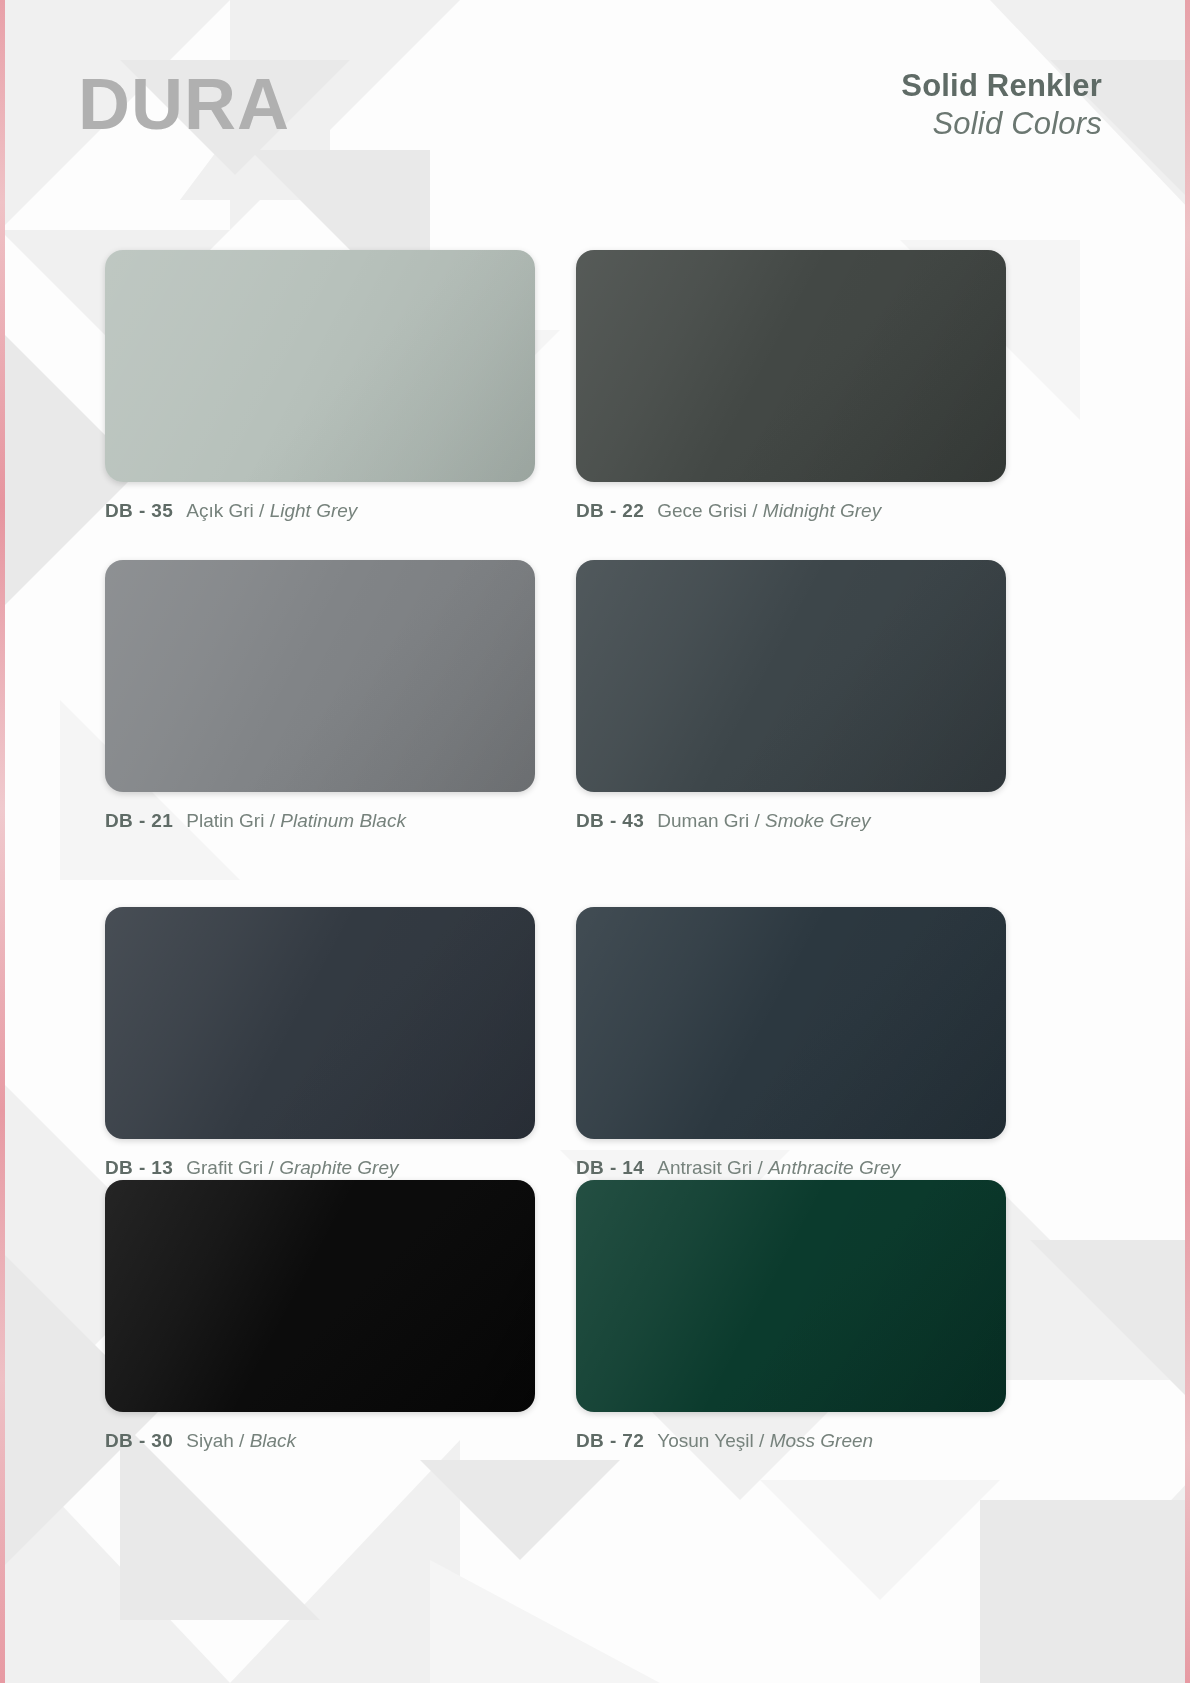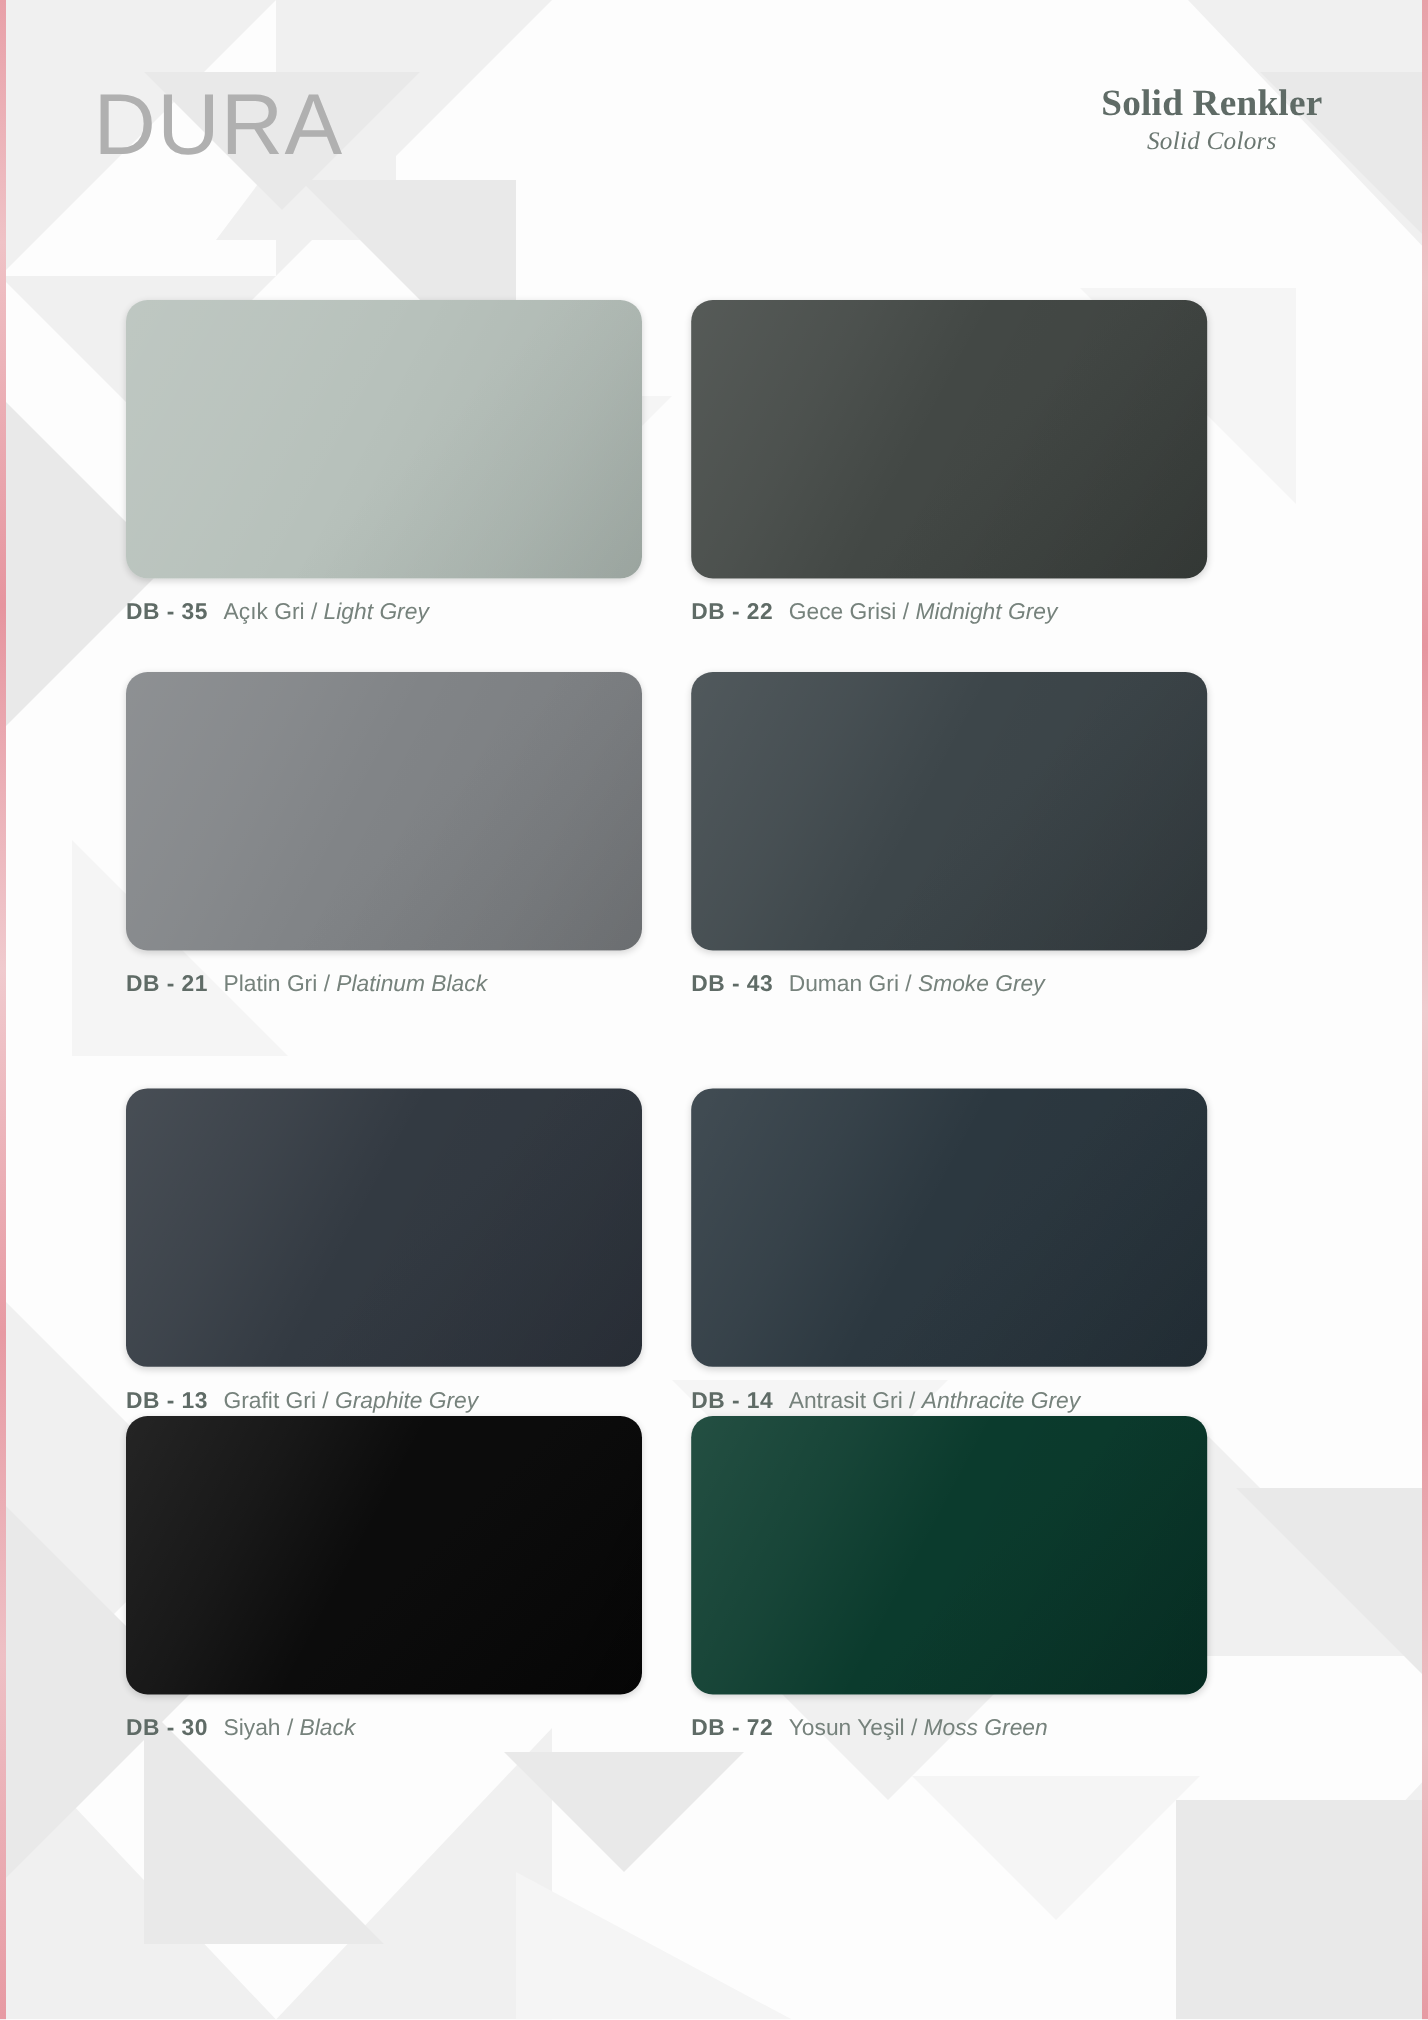--- a/index.html
+++ b/index.html
@@ -59,42 +59,41 @@
     top: 0;
     left: 0;
     width: 1190px;
     height: 210px;
   }
   .brand {
     position: absolute;
     left: 78px;
     top: 68px;
     font-size: 72px;
-    font-weight: normal;
+    font-weight: bold;
     letter-spacing: 1px;
     color: #b0b0b0;
     line-height: 1;
     user-select: none;
   }
   .title-block {
     position: absolute;
     right: 88px;
     top: 68px;
-    text-align: center;
-    font-family: Liberation Serif, serif;
+    text-align: right;
   }
   .title-tr {
     font-size: 31px;
     font-weight: bold;
     color: #5f6b66;
     line-height: 1.18;
     letter-spacing: 0.2px;
   }
   .title-en {
-    font-size: 21px;
+    font-size: 31px;
     font-style: italic;
     color: #6b7771;
     line-height: 1.2;
     letter-spacing: 0.2px;
   }
 
   
   .grid {
     position: absolute;
     left: 0;

